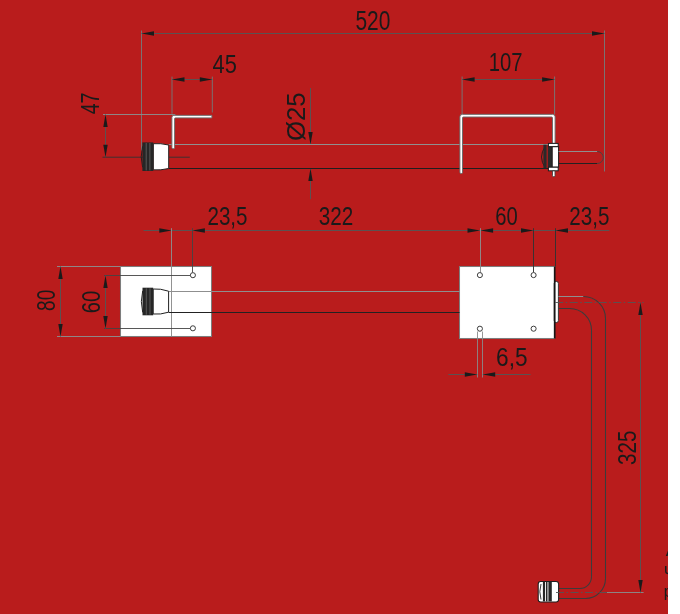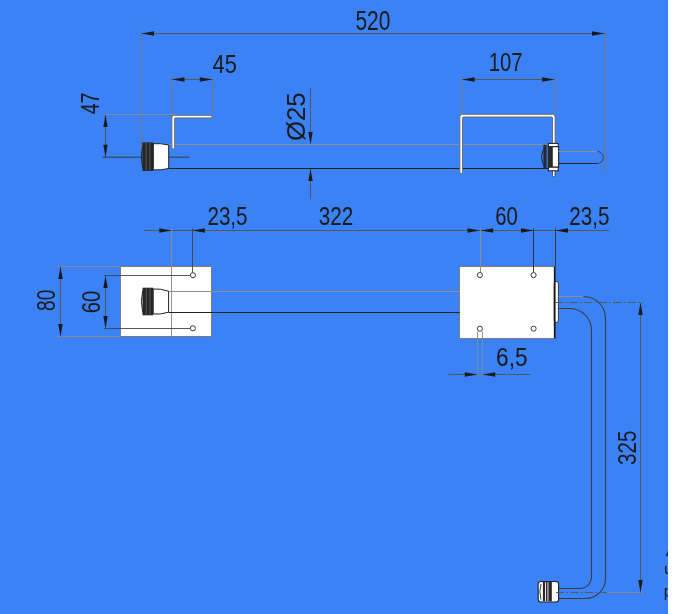--- a/index.html
+++ b/index.html
@@ -1,16 +1,16 @@
 <!DOCTYPE html>
 <html><head>
 <meta charset="utf-8">
 <style>
 html,body{margin:0;padding:0;background:#fff;}
-#wrap{position:relative;width:668px;height:614px;overflow:hidden;background:#3b82f6;}
+#wrap{position:relative;width:668px;height:614px;overflow:hidden;background:#b91c1c;}
 svg{position:absolute;left:0;top:0;}
 text{font-family:"Liberation Sans",sans-serif;fill:#1a1a1a;}
 </style>
 </head>
 <body>
 <div id="wrap">
 <svg width="680" height="614" viewBox="0 0 680 614">
 
 <line x1="141.5" y1="30.5" x2="141.5" y2="150.5" stroke="#777" stroke-width="0.95"></line>
 <line x1="604.5" y1="30.5" x2="604.5" y2="171.5" stroke="#777" stroke-width="0.95"></line>

